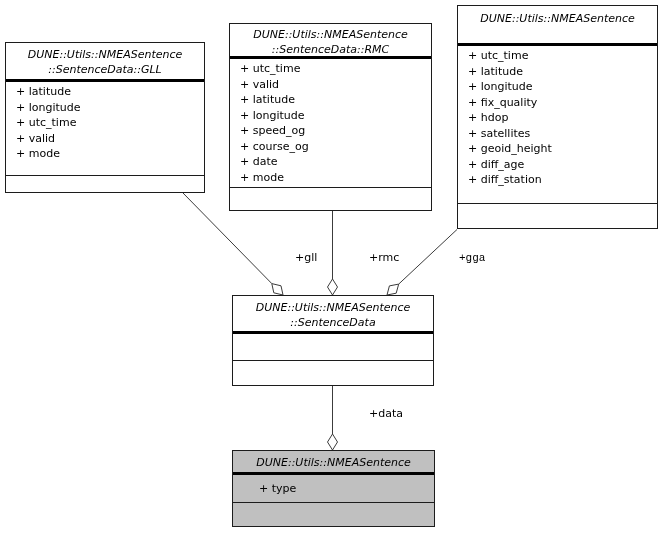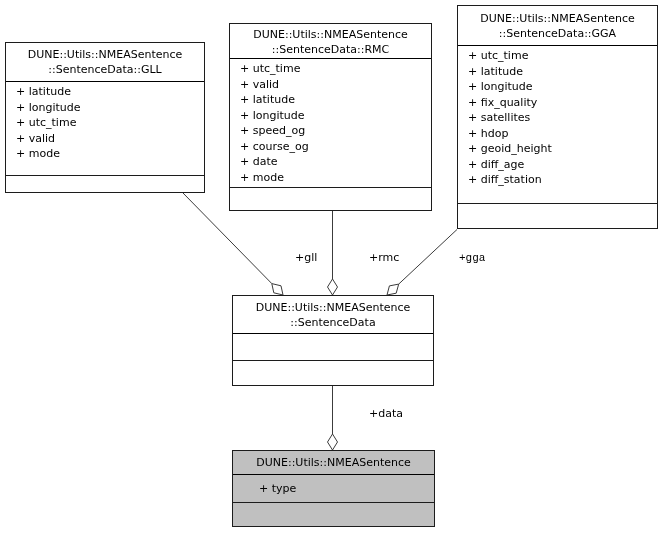--- a/index.html
+++ b/index.html
@@ -24,24 +24,25 @@
     background: #ffffff;
     border: 1px solid #1c1c1c;
     display: flex;
     flex-direction: column;
     font-size: 11px;
     line-height: 15px;
   }
   .uml-class.highlight { background: #c0c0c0; }
   .uml-title {
     box-sizing: border-box;
-    border-bottom: 1px solid #000000;
+    border-bottom: 3px solid #000000;
     text-align: center;
     padding-top: 4px;
     flex: 0 0 auto;
+    font-style: italic;
   }
   .uml-attrs {
     box-sizing: border-box;
     border-bottom: 1px solid #1c1c1c;
     padding: 2px 2px 0 10px;
     line-height: 15.5px;
     flex: 0 0 auto;
     white-space: nowrap;
     overflow: hidden;
   }
@@ -108,29 +109,28 @@
       <div>+ course_og</div>
       <div>+ date</div>
       <div>+ mode</div>
     </div>
     <div class="uml-empty"></div>
   </div>
 
   <div class="uml-class" style="left:457px; top:5px; width:201px; height:224px;">
     <div class="uml-title" style="height:40px; padding-top:5px;">
       <div>DUNE::Utils::NMEASentence</div>
-      <div>::SentenceData::GGA</div>
     </div>
     <div class="uml-attrs" style="height:158px;">
       <div>+ utc_time</div>
       <div>+ latitude</div>
       <div>+ longitude</div>
       <div>+ fix_quality</div>
+      <div>+ hdop</div>
       <div>+ satellites</div>
-      <div>+ hdop</div>
       <div>+ geoid_height</div>
       <div>+ diff_age</div>
       <div>+ diff_station</div>
     </div>
     <div class="uml-empty"></div>
   </div>
 
   <div class="uml-class" style="left:232px; top:295px; width:202px; height:91px;">
     <div class="uml-title" style="height:38px;">
       <div>DUNE::Utils::NMEASentence</div>

